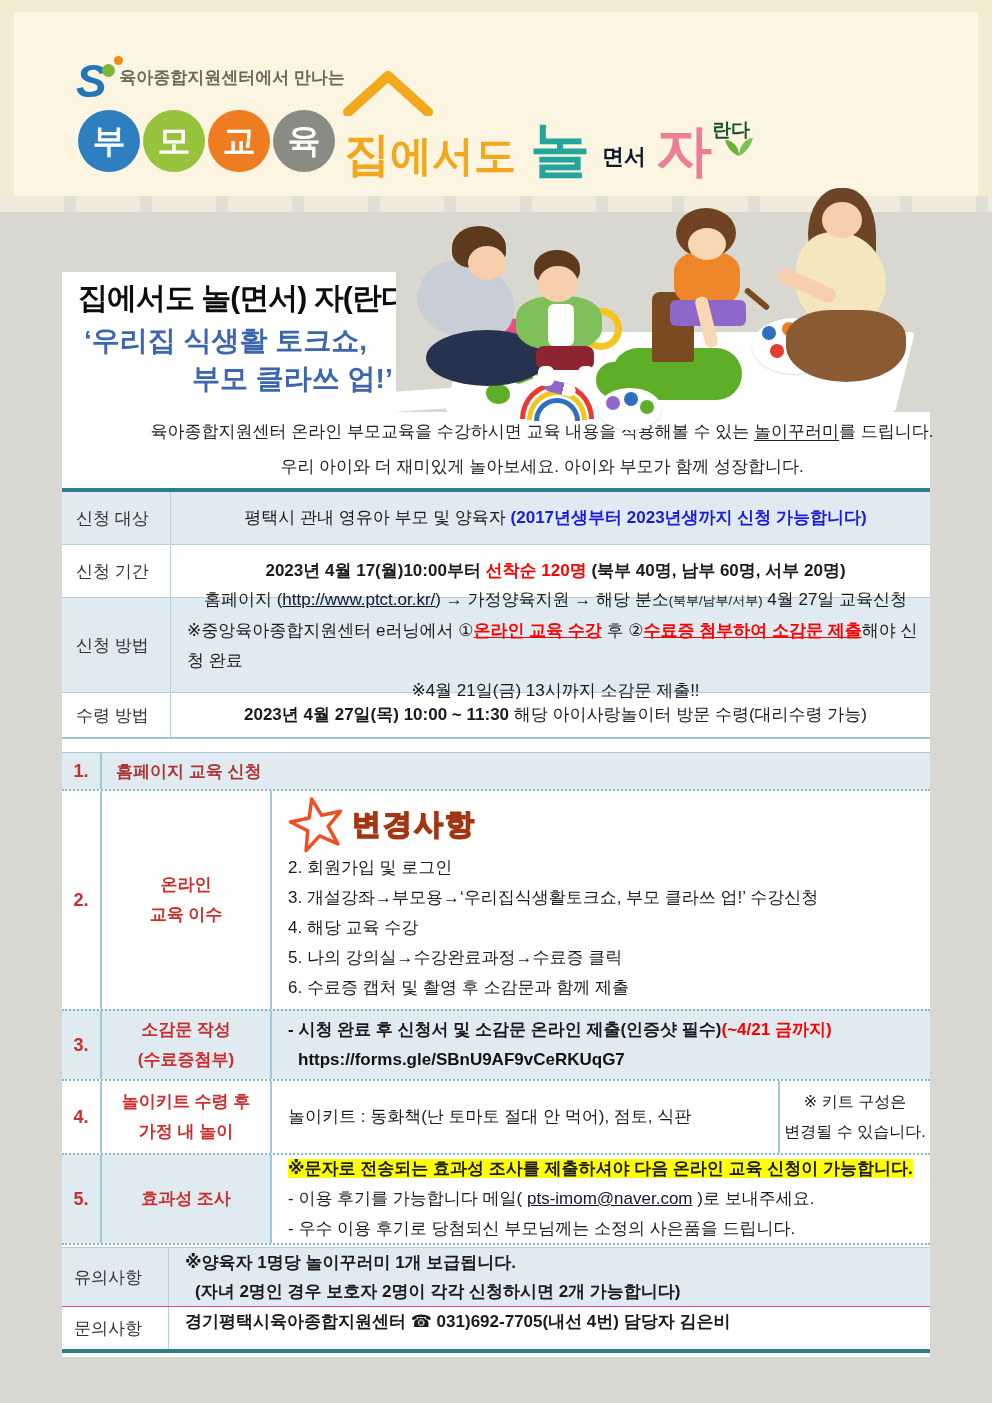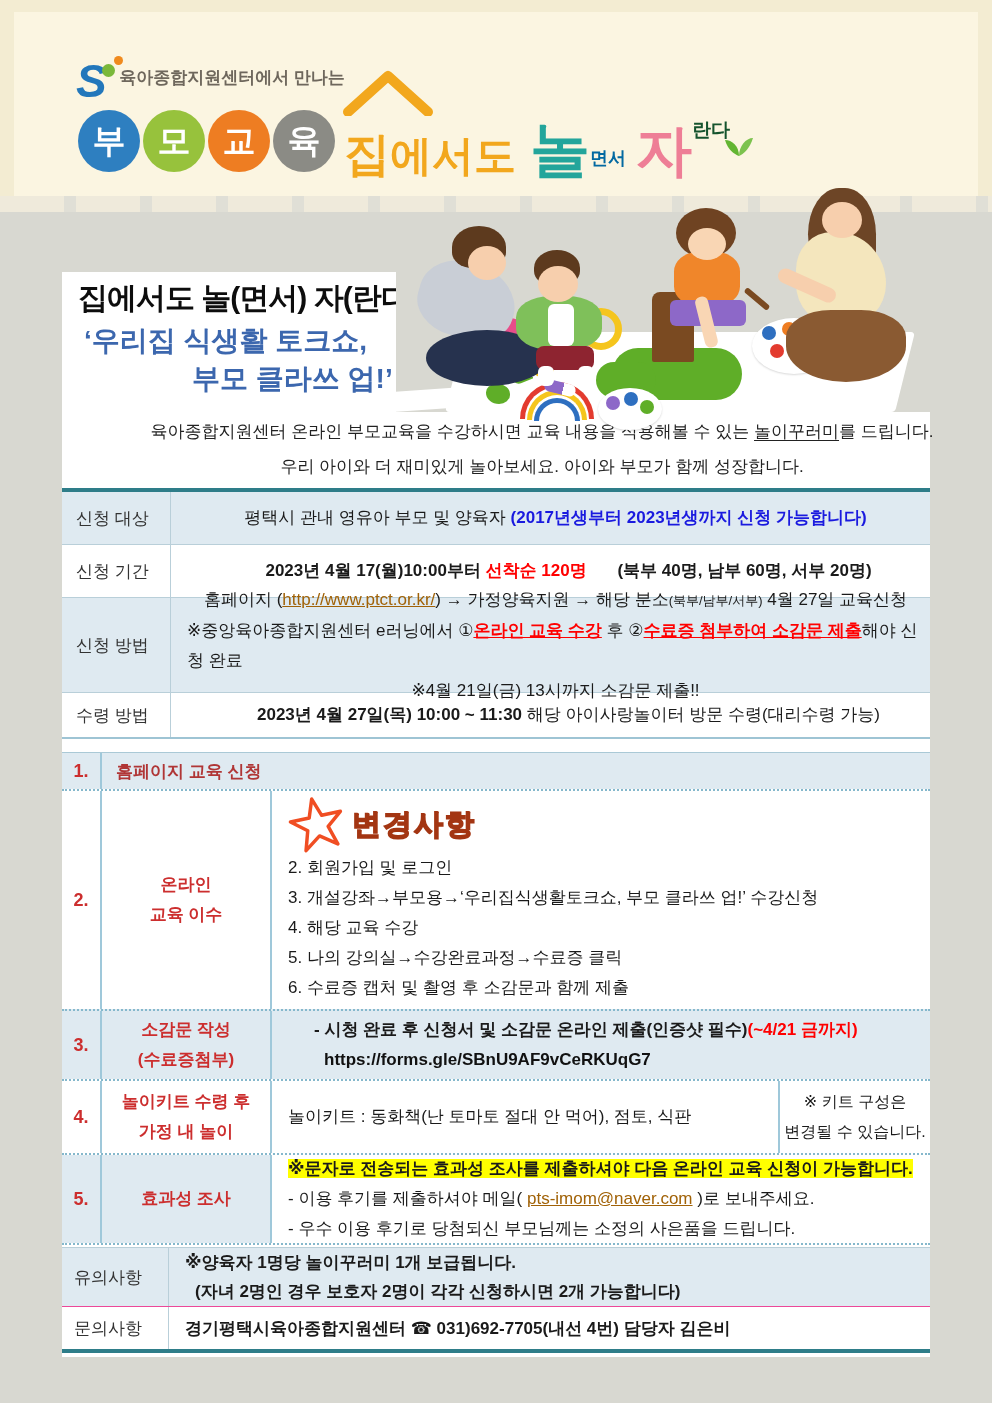--- a/index.html
+++ b/index.html
@@ -18,40 +18,40 @@
   .tagline{font-size:17px;font-weight:bold;color:#6e675c;vertical-align:14px;margin-left:8px;}
   .circles{position:absolute;left:78px;top:110px;display:flex;}
   .circle{width:62px;height:62px;border-radius:50%;margin-right:3px;display:flex;
           align-items:center;justify-content:center;color:#fff;font-size:33px;font-weight:bold;}
   .c0{background:#2e7fc0}.c1{background:#97c23c}.c2{background:#ee7d22}.c3{background:#8b8b85}
   .brand{position:absolute;left:344px;top:108px;white-space:nowrap;}
   .brand span{display:inline-block;font-weight:800;}
   .b1{font-size:46px;color:#f2a71d;}
   .b1b{font-size:42px;color:#f2a71d;margin-top:20px;}
   .b2{font-size:60px;color:#23a59b;margin-left:14px;}
-  .b2s{font-size:18px;color:#0369a1;vertical-align:6px;}
+  .b2s{font-size:22px;color:#0f172a;vertical-align:6px;margin-left:12px;}
   .b3{font-size:56px;color:#ee7e96;margin-left:10px;}
   .b3s{font-size:19px;color:#14532d;vertical-align:34px;}
   .roof{position:absolute;left:340px;top:66px;}
   .sprout{position:absolute;left:722px;top:128px;}
   
   .panel{position:absolute;left:62px;top:272px;width:868px;height:1085px;background:#ffffff;z-index:2;}
   .title{position:absolute;left:16px;top:6px;font-size:30px;font-weight:800;color:#0d0d0d;letter-spacing:-1px;}
   .subtitle{position:absolute;left:22px;top:50px;font-size:28px;font-weight:800;color:#3c67ae;line-height:38px;}
   .subtitle .ind{padding-left:108px;}
   .intro{position:absolute;left:0;top:148px;width:960px;text-align:center;font-size:17px;color:#222;}
   .intro .l2{margin-top:12px;}
   u{text-underline-offset:3px;}
   
   .bgrow{background:#dfeaf1;}
   .red{color:#f00;font-weight:bold;}
   .redu{color:#f00;font-weight:bold;text-decoration:underline;}
   .blue{color:#1a1adf;font-weight:bold;}
-  .link{color:#a16207;font-weight:500;}
-  .bold{font-weight:bold;margin-left:26px;}
+  .link{color:#0f172a;font-weight:500;}
+  .bold{font-weight:bold;}
   .small{font-size:13px;}
   .hl{background:#ffff00;font-weight:bold;}
   
   .table1{position:absolute;left:0;top:216px;width:868px;border-top:4px solid #2e7d89;border-bottom:2px solid #9ec4d4;}
   .t1row{display:flex;border-top:1px solid #b9cfd9;font-size:17px;}
   .t1row:first-child{border-top:none;}
   .t1lbl{width:94px;flex:none;padding-left:14px;display:flex;align-items:center;color:#333;border-right:1px solid #b9cfd9;}
   .t1cnt{flex:1;display:flex;flex-direction:column;justify-content:center;padding:4px 6px 4px 16px;line-height:30px;align-items:center;}
   .h46{height:52px}.h94{height:94px}.h44{height:44px}
   
@@ -73,21 +73,21 @@
   .badge-txt{font-size:29px;font-weight:900;color:#ff9016;letter-spacing:2px;
              -webkit-text-stroke:1.6px #a33512;margin-left:6px;}
   .note{width:150px;flex:none;border-left:2px solid #9fc8da;display:flex;flex-direction:column;
         justify-content:center;text-align:center;font-size:16px;line-height:30px;}
   .indent{padding-left:10px;}
   
   .table3{position:absolute;left:0;top:975px;width:868px;border-top:1px solid #b9cfd9;border-bottom:4px solid #2e7d89;}
   .t3row{display:flex;border-top:1px solid #ec4899;font-size:17px;}
   .t3row:first-child{border-top:none;}
   .t3lbl{width:94px;flex:none;padding-left:12px;display:flex;align-items:center;color:#333;border-right:1px solid #b9cfd9;}
-  .t3cnt{flex:1;display:flex;flex-direction:column;justify-content:center;padding-left:16px;line-height:29px;font-weight:bold;}
+  .t3cnt{flex:1;display:flex;flex-direction:column;justify-content:flex-start;padding-left:16px;line-height:29px;font-weight:bold;}
   .h58{height:58px}.h42{height:42px}
   
   .floor{position:absolute;left:396px;top:212px;width:536px;height:200px;background:#d8d8d1;z-index:3;}
   .illus{position:absolute;left:0;top:0;width:992px;height:470px;z-index:4;pointer-events:none;}
   .illus div{position:absolute;}
   .paper-big{left:455px;top:332px;width:450px;height:80px;background:#fff;transform:skewX(-14deg);border-radius:4px;}
   .paper-left{left:310px;top:392px;width:165px;height:20px;background:#fff;transform:rotate(-4deg);}
   .tree-fol{left:612px;top:348px;width:130px;height:52px;background:#5fae28;border-radius:30px;}
   .tree-fol2{left:596px;top:362px;width:60px;height:36px;background:#5fae28;border-radius:20px;}
   .tree-trunk{left:652px;top:292px;width:42px;height:70px;background:#7a4a21;border-radius:8px 8px 2px 2px;}
@@ -253,21 +253,21 @@
           <div>변경될 수 있습니다.</div>
         </div>
       </div>
       <div class="t2row h88">
         <div class="t2num bgrow">5.</div>
         <div class="t2lbl bgrow">
           <div>효과성 조사</div>
         </div>
         <div class="t2cnt">
           <div><span class="hl">※문자로 전송되는 효과성 조사를 제출하셔야 다음 온라인 교육 신청이 가능합니다.</span></div>
-          <div><span>- 이용 후기를 제출하셔야 메일( </span><a class="link" href="#">pts-imom@naver.com</a><span> )로 보내주세요.</span></div>
+          <div><span>- 이용 후기를 가능합니다 메일( </span><a class="link" href="#">pts-imom@naver.com</a><span> )로 보내주세요.</span></div>
           <div>- 우수 이용 후기로 당첨되신 부모님께는 소정의 사은품을 드립니다.</div>
         </div>
       </div>
     </div>
 
     <div class="table3">
       <div class="t3row h58 bgrow">
         <div class="t3lbl">유의사항</div>
         <div class="t3cnt">
           <div>※양육자 1명당 놀이꾸러미 1개 보급됩니다.</div>

